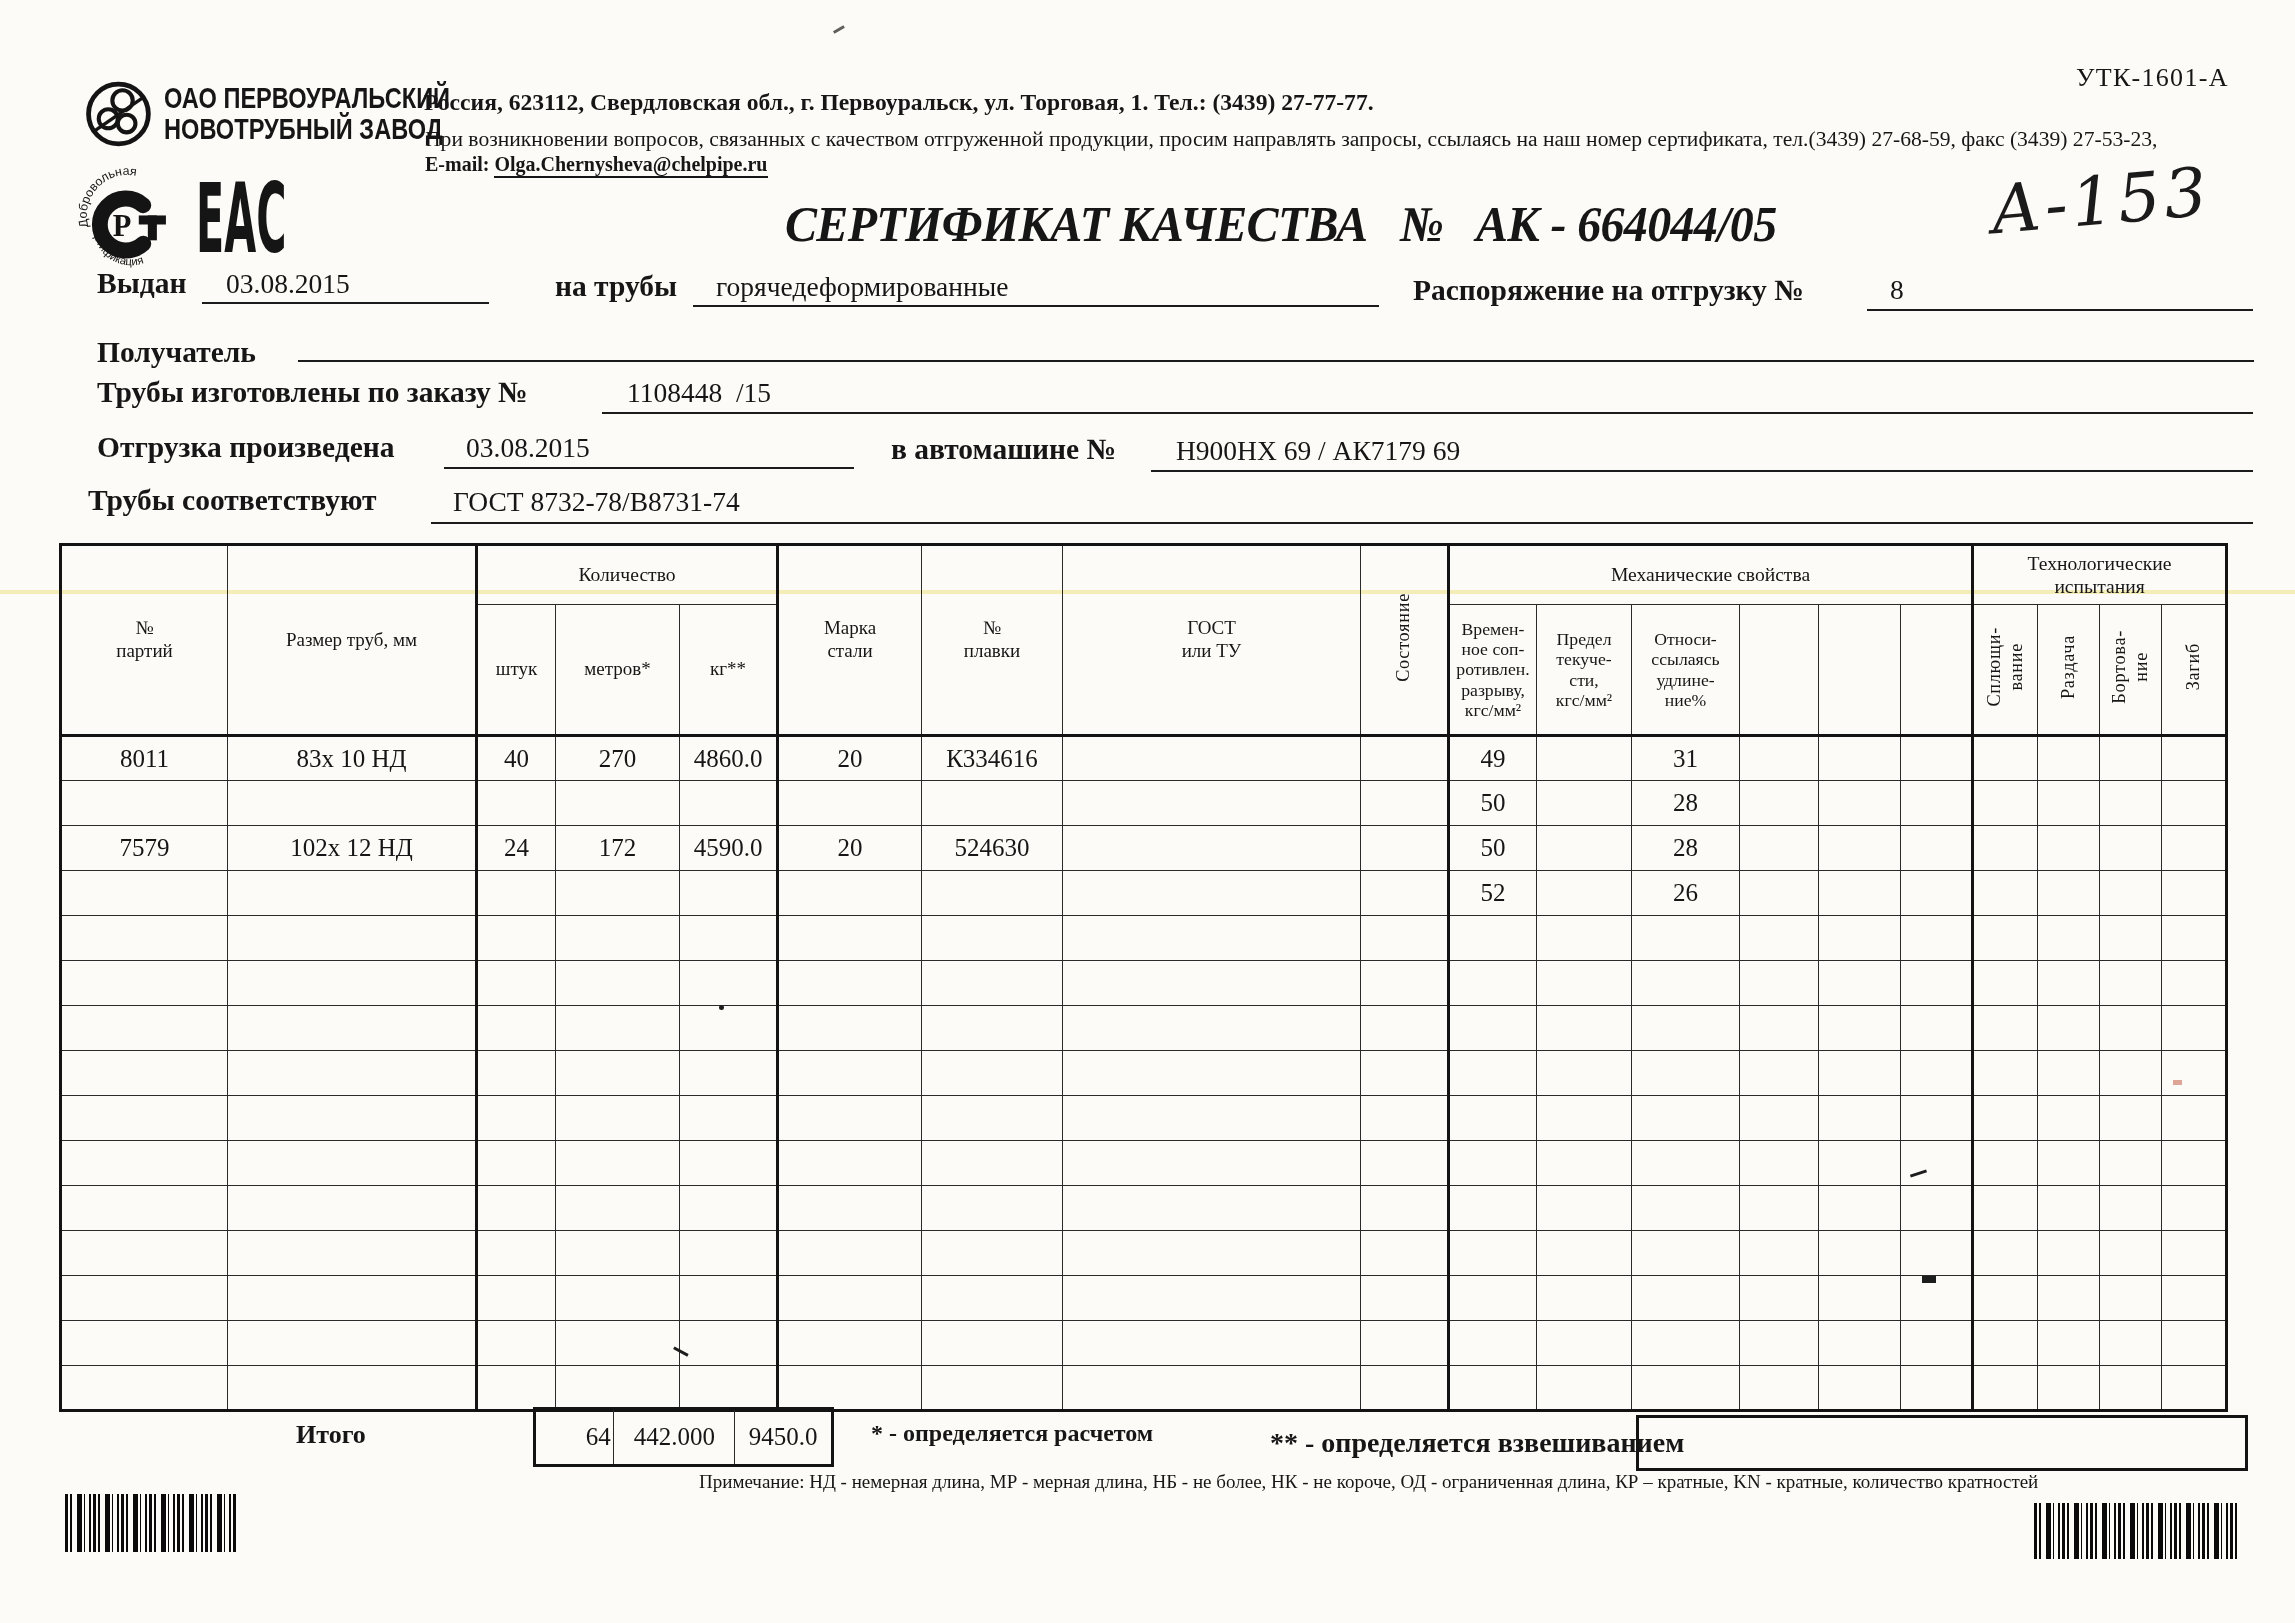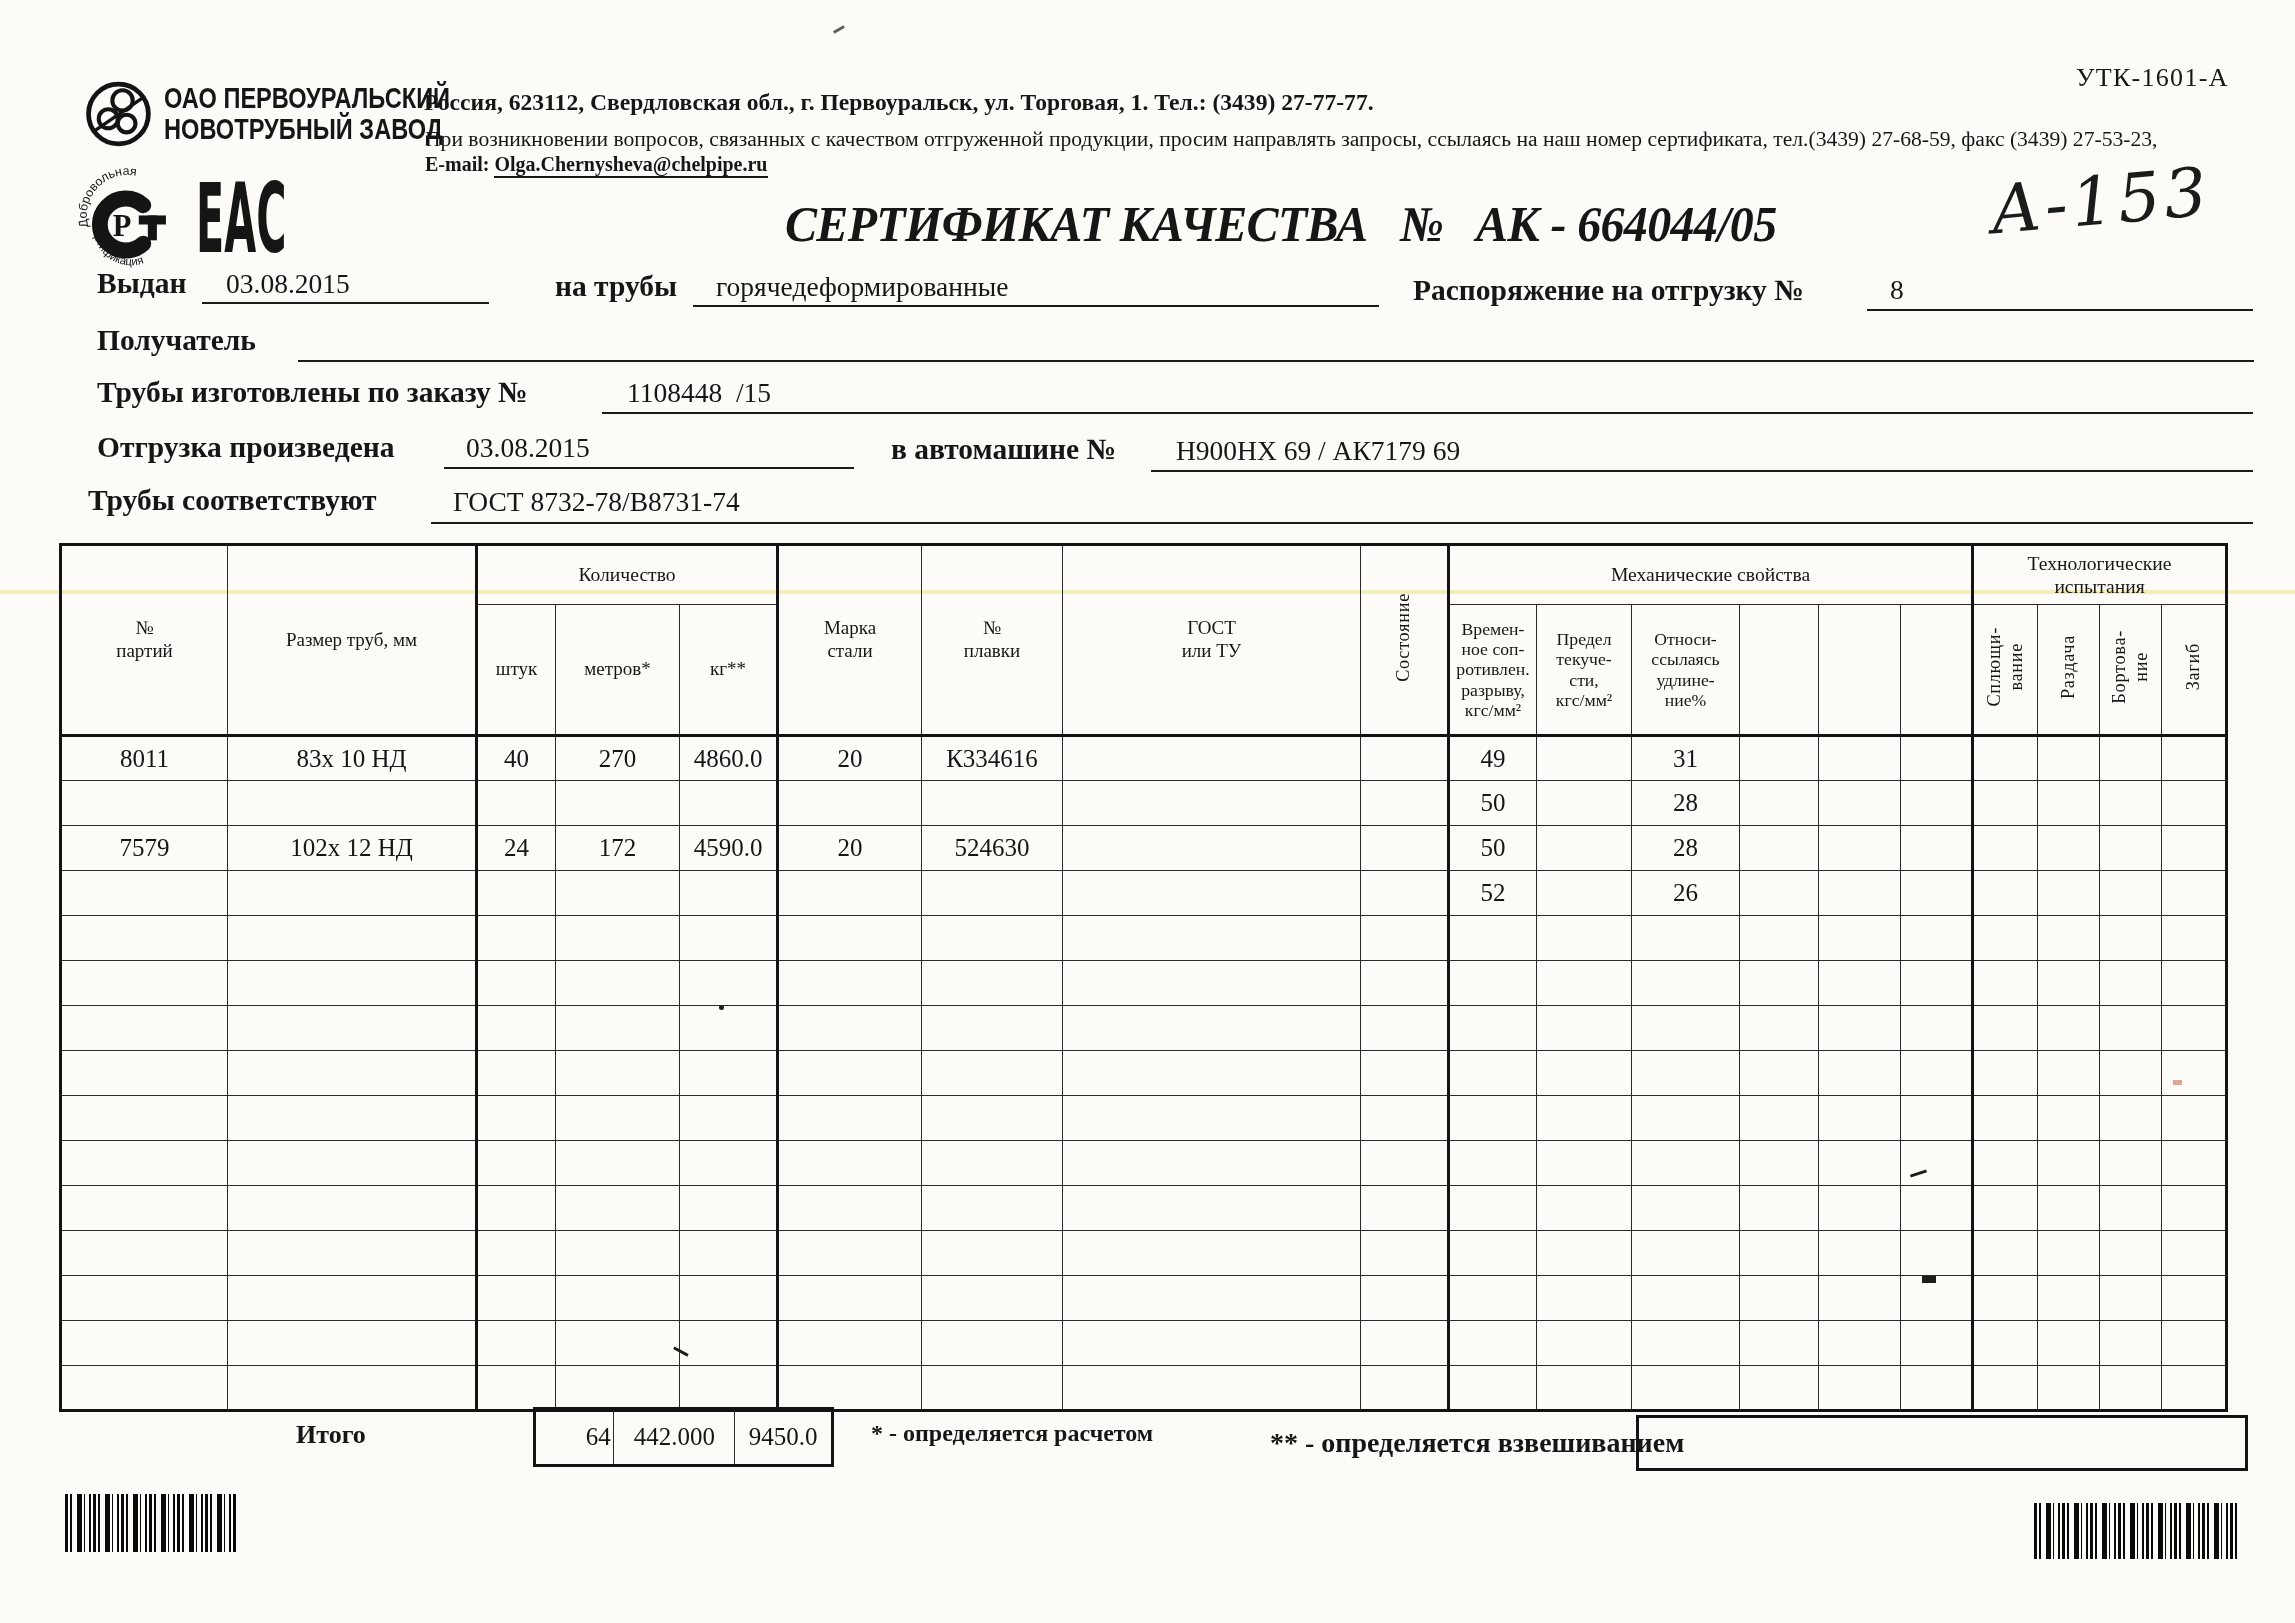--- a/index.html
+++ b/index.html
@@ -166,21 +166,21 @@
   <div class="abs val" style="left:226px;top:268px">03.08.2015</div>
 
   <div class="abs lbl" style="left:555px;top:270px">на трубы</div>
   <div class="abs uline" style="left:693px;top:305px;width:686px"></div>
   <div class="abs val" style="left:716px;top:271px">горячедеформированные</div>
 
   <div class="abs lbl" style="left:1413px;top:274px">Распоряжение на отгрузку №</div>
   <div class="abs uline" style="left:1867px;top:309px;width:386px"></div>
   <div class="abs val" style="left:1890px;top:274px">8</div>
 
-  <div class="abs lbl" style="left:97px;top:324px">Получатель</div>
+  <div class="abs lbl" style="left:97px;top:336px">Получатель</div>
   <div class="abs uline" style="left:298px;top:360px;width:1956px"></div>
   <div class="abs val" style="left:327px;top:325px"></div>
 
   <div class="abs lbl" style="left:97px;top:376px">Трубы изготовлены по заказу №</div>
   <div class="abs uline" style="left:602px;top:412px;width:1651px"></div>
   <div class="abs val" style="left:627px;top:377px">1108448  /15</div>
 
   <div class="abs lbl" style="left:97px;top:431px">Отгрузка произведена</div>
   <div class="abs uline" style="left:444px;top:467px;width:410px"></div>
   <div class="abs val" style="left:466px;top:432px">03.08.2015</div>
@@ -582,20 +582,21 @@
   <div class="abs totals-label">Итого</div>
   <div class="abs totals-box">
     <div class="tcell t-pcs">64</div>
     <div class="tcell t-m">442.000</div>
     <div class="tcell t-kg">9450.0</div>
   </div>
 
   <div class="abs fn1">* - определяется расчетом</div>
   <div class="abs fn2">** - определяется взвешиванием</div>
   <div class="abs stamp-box"></div>
+  <div class="abs note">Примечание: НД - немерная длина, МР - мерная длина, НБ - не более, НК - не короче, ОД - ограниченная длина, КР – кратные, KN - кратные, количество кратностей</div>
 
   <div class="abs barcode bc-left"></div>
   <div class="abs barcode bc-right"></div>
 
   <div class="abs speck" style="left:1910px;top:1172px;width:17px;height:3.3px;transform:rotate(-18deg)"></div>
   <div class="abs speck" style="left:1922px;top:1276px;width:14.4px;height:7.2px"></div>
   <div class="abs speck" style="left:719px;top:1005px;width:4.6px;height:4.6px;border-radius:50%"></div>
   <div class="abs speck" style="left:673px;top:1350px;width:15.7px;height:2.6px;transform:rotate(28deg)"></div>
   <div class="abs" style="left:2173px;top:1080px;width:9.2px;height:5.2px;background:#c96a55;opacity:.6"></div>
   <div class="abs speck" style="left:833px;top:27.5px;width:11.8px;height:3.3px;transform:rotate(-30deg);opacity:.7"></div>

